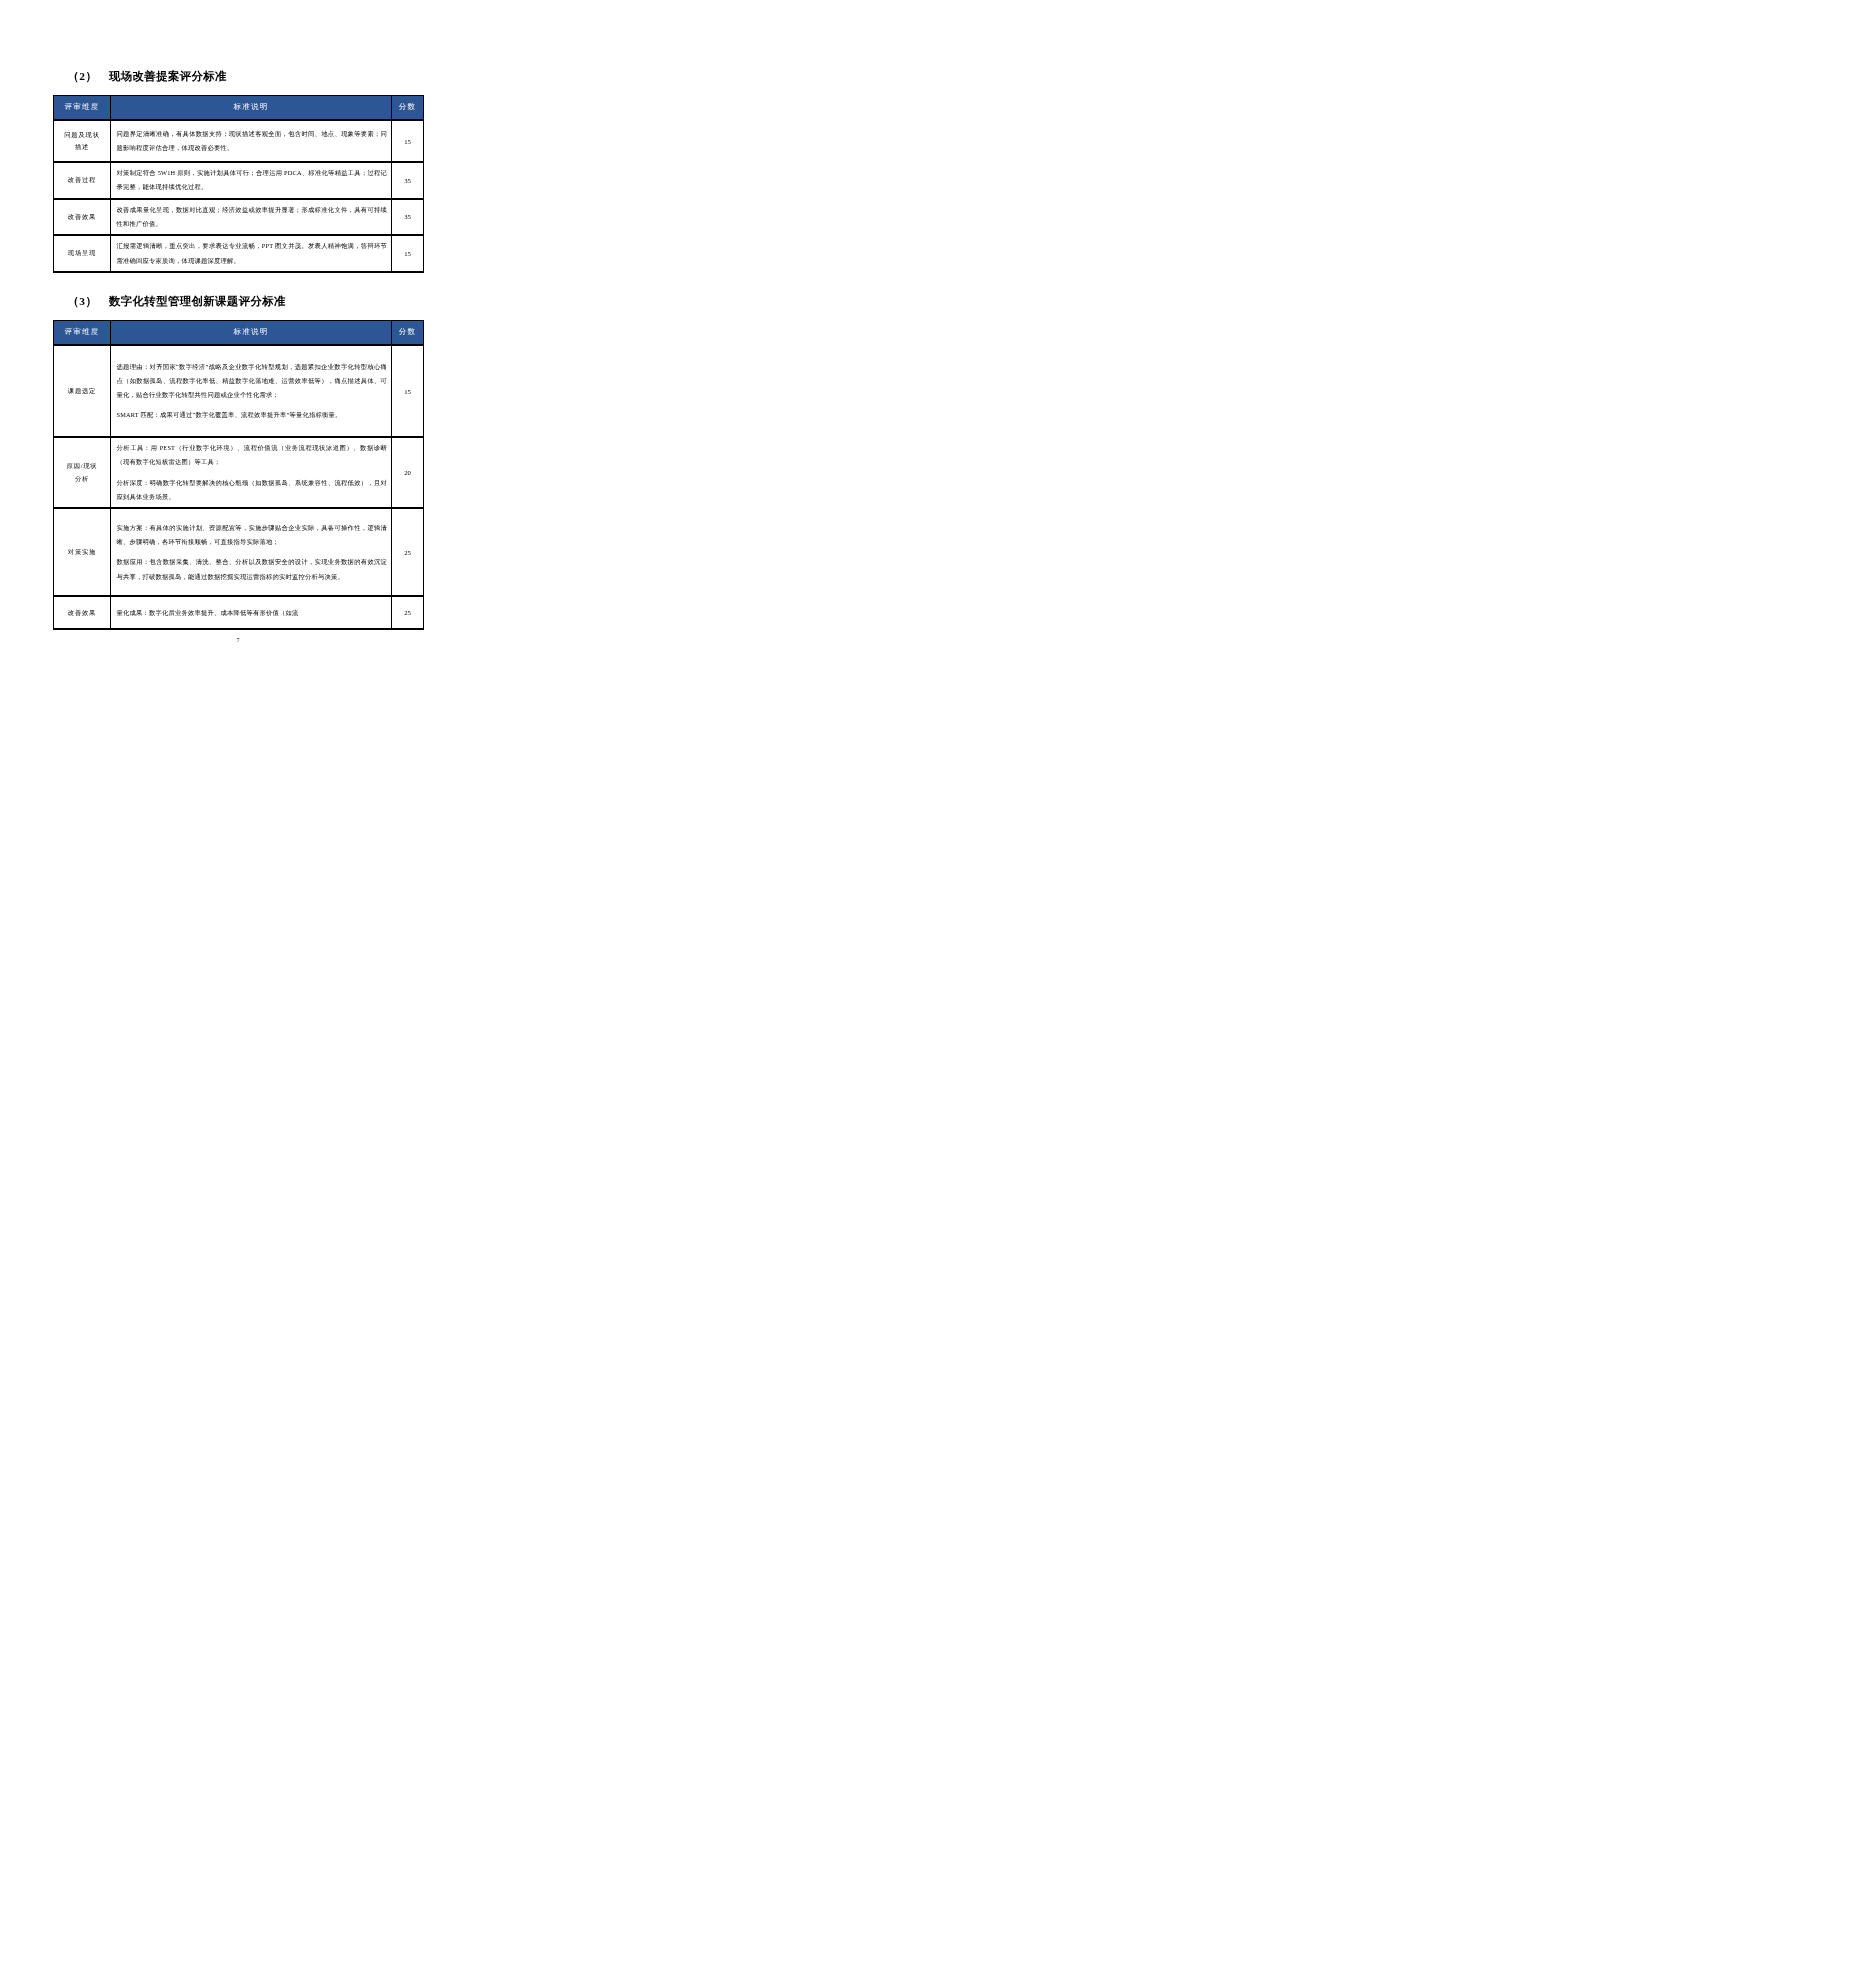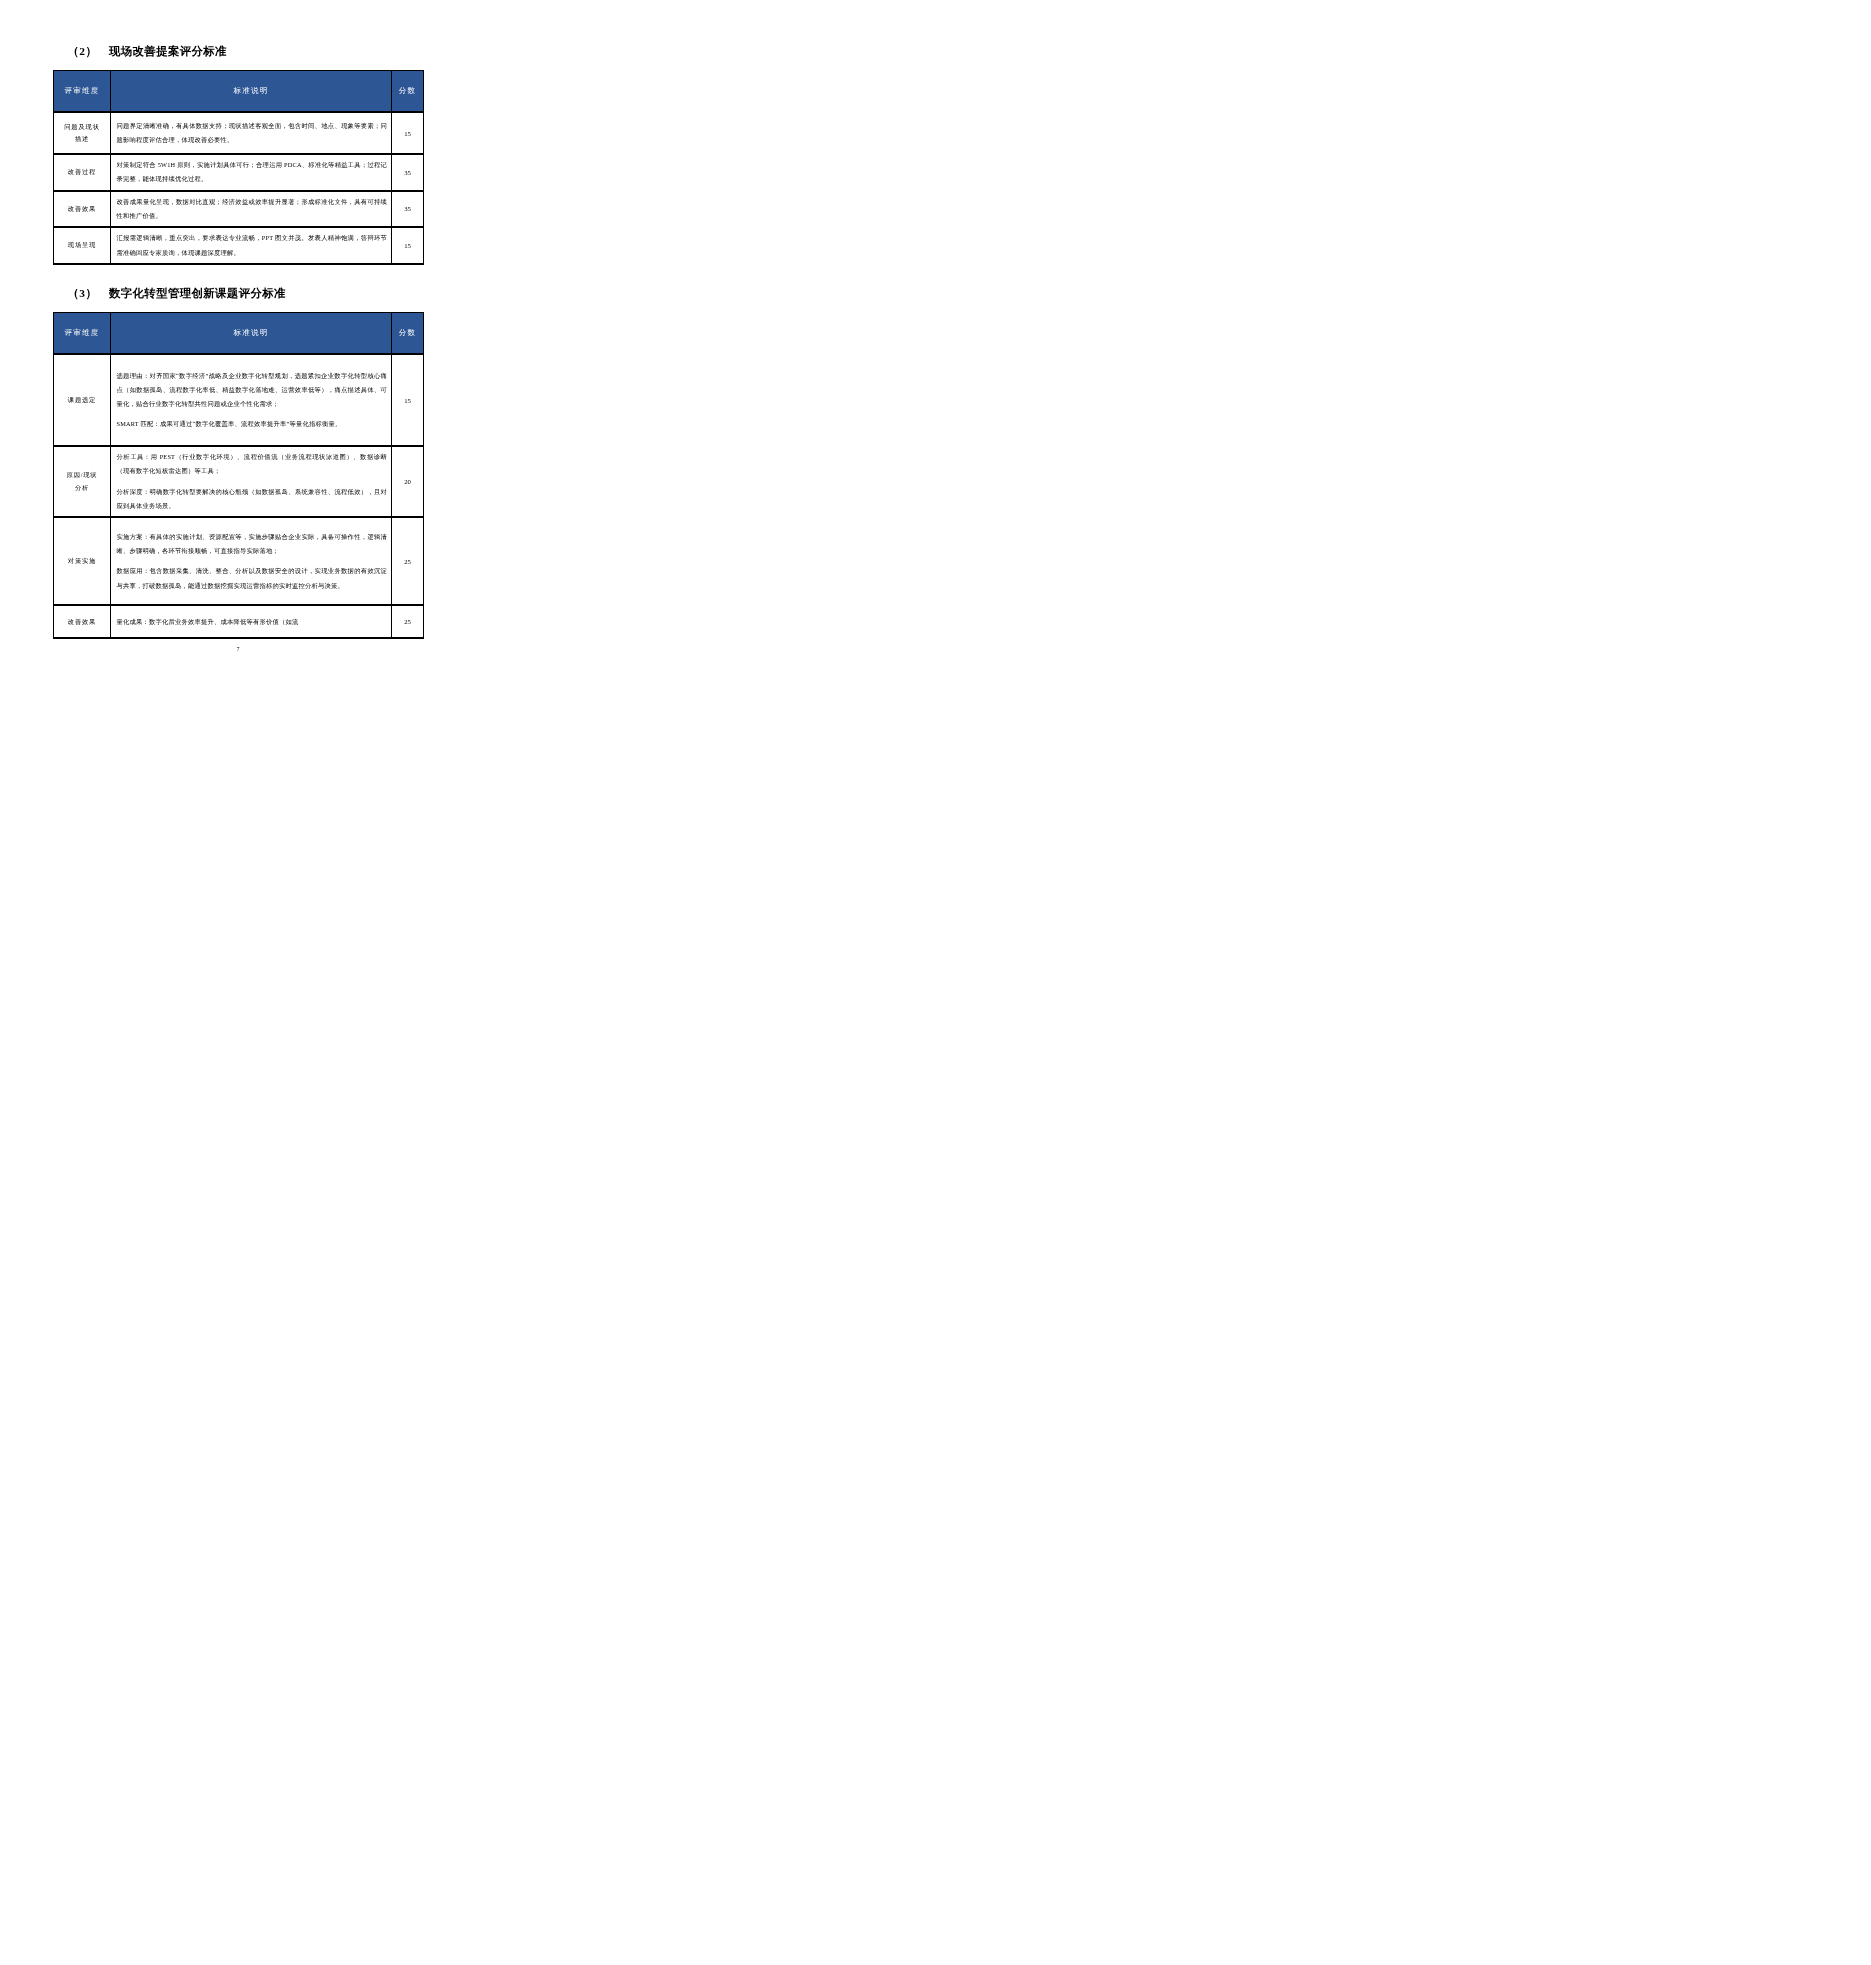--- a/index.html
+++ b/index.html
@@ -4,21 +4,21 @@
 <style>
   * { box-sizing: border-box; margin: 0; padding: 0; }
   html, body { background: #ffffff; }
   body {
     width: 468px;
     height: 662px;
     color: #000;
     font-family: "Liberation Serif", "DejaVu Serif", serif;
     overflow: hidden;
   }
-  .page { padding: 44px 45px 0 53px; }
+  .page { padding: 69px 45px 0 53px; }
 
   h2.sec {
     font-size: 11.4px;
     font-weight: bold;
     letter-spacing: 0.4px;
     margin: 0 0 10.6px 14.5px;
     white-space: nowrap;
   }
   h2.sec.second { margin-top: 21px; font-family: Liberation Serif, serif; }
 
@@ -30,21 +30,21 @@
   .score-table col.c1 { width: 57px; }
   .score-table col.c2 { width: 281px; }
   .score-table col.c3 { width: 32px; }
 
   .score-table th {
     background: #2D5694;
     color: #fff;
     font-weight: normal;
     font-size: 7.5px;
     letter-spacing: 1.2px;
-    height: 42px;
+    height: 25px;
     text-align: center;
     vertical-align: middle;
     border: 0.8px solid #000;
     border-bottom: 2px solid #000;
   }
   .score-table td {
     border: 0.8px solid #000;
     border-bottom: 2px solid #000;
     vertical-align: middle;
     font-size: 6.3px;

